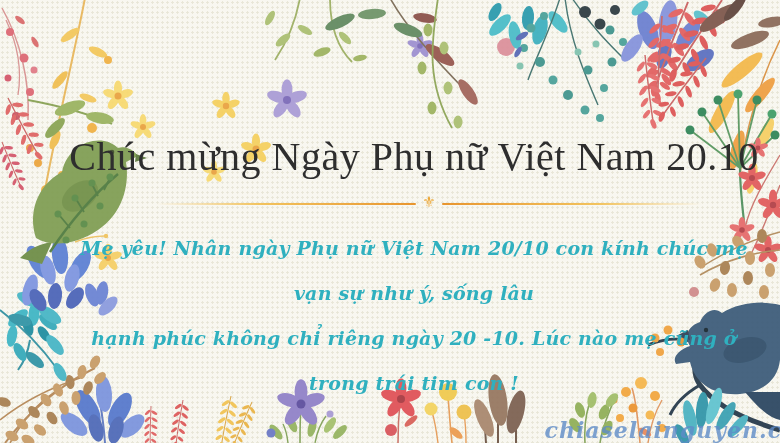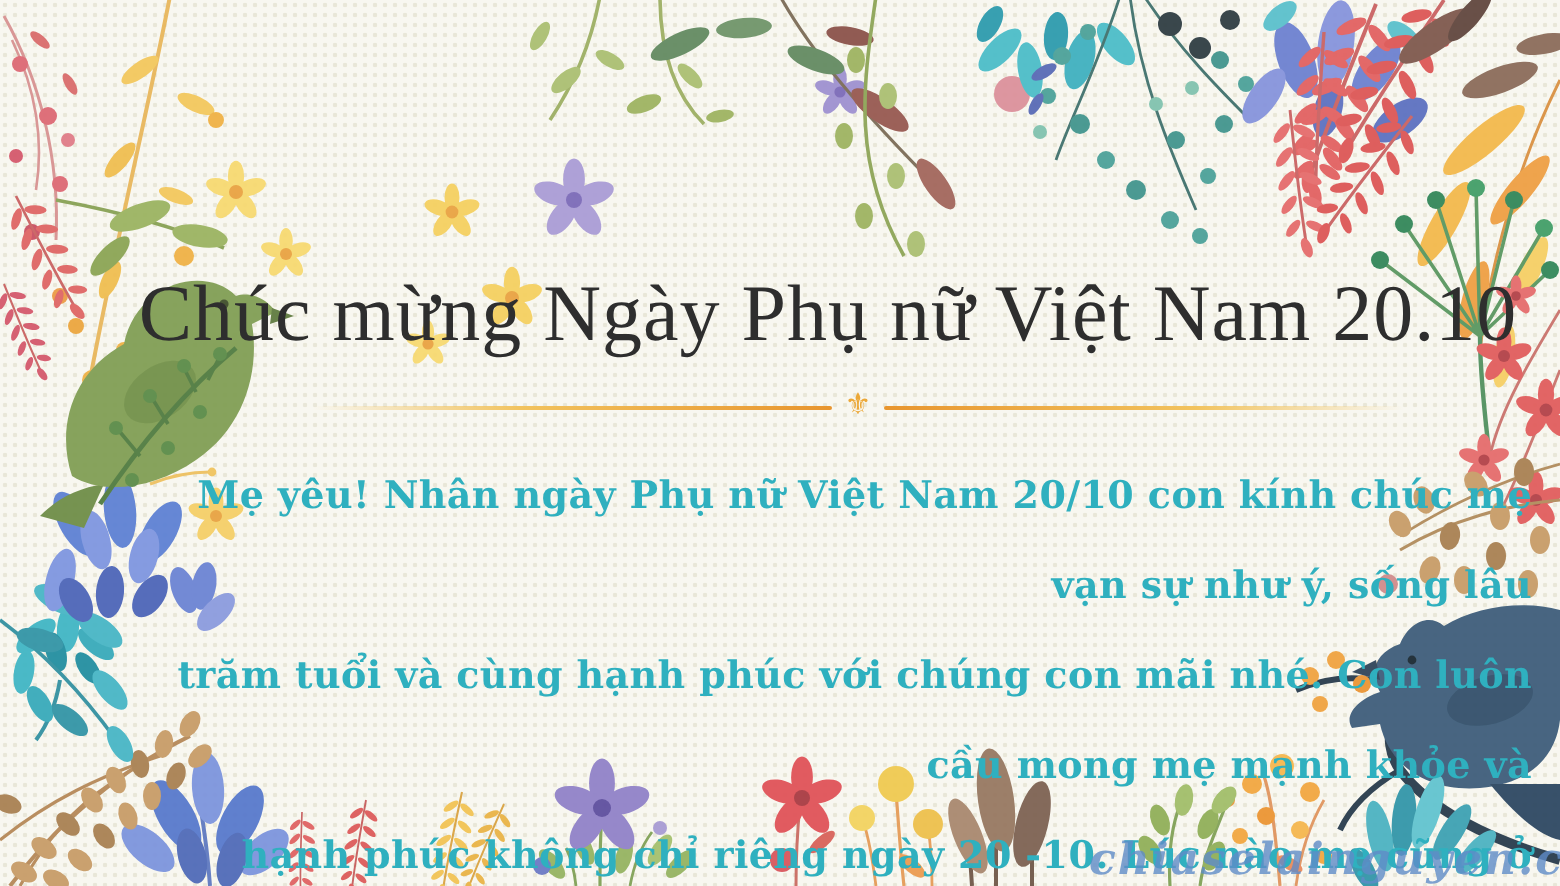--- a/index.html
+++ b/index.html
@@ -25,22 +25,22 @@
   .divider .line{flex:1;height:2px;border-radius:2px;}
   .divider .line.left{background:linear-gradient(90deg, rgba(242,205,120,0) 0%, #f2c35e 40%, #e8952e 100%);}
   .divider .line.right{background:linear-gradient(270deg, rgba(242,205,120,0) 0%, #f2c35e 40%, #e8952e 100%);}
   .divider .orn{
     font-family:"DejaVu Sans", sans-serif;font-size:15px;line-height:1;
     color:#eca838;transform:translateY(-1px);
   }
   .message{position:absolute;top:226px;left:62px;right:62px;text-align:center;}
   .message p{
     margin:0;line-height:45px;font-size:19px;
-    font-family:"DejaVu Serif", serif;font-weight:700;
-    color:#2fb0bf;letter-spacing:.2px;text-align:right;
+    font-family:"DejaVu Serif", serif;font-style:italic;font-weight:700;
+    color:#2fb0bf;letter-spacing:.2px;
   }
   .watermark{
     position:absolute;right:6px;bottom:0px;
     font-family:"DejaVu Serif", serif;font-style:italic;font-weight:700;
     font-size:22px;color:#5f8cc8;opacity:.8;letter-spacing:1px;
   }
 </style>
 </head>
 <body>
 
@@ -484,19 +484,18 @@
     <h1 class="title">Chúc mừng Ngày Phụ nữ Việt Nam 20.10</h1>
 
     <div class="divider">
       <span class="line left"></span>
       <span class="orn">⚜</span>
       <span class="line right"></span>
     </div>
 
     <div class="message">
       <p>Mẹ yêu! Nhân ngày Phụ nữ Việt Nam 20/10 con kính chúc mẹ vạn sự như ý, sống lâu</p>
-      <p>trăm tuổi và cùng hạnh phúc với chúng con mãi nhé. Con luôn cầu mong mẹ mạnh khỏe và</p>
       <p>hạnh phúc không chỉ riêng ngày 20 -10. Lúc nào mẹ cũng ở trong trái tim con !</p>
     </div>
   </div>
 
   <div class="watermark">chiaselainguyen.com</div>
 </div>
 
 </body></html>

